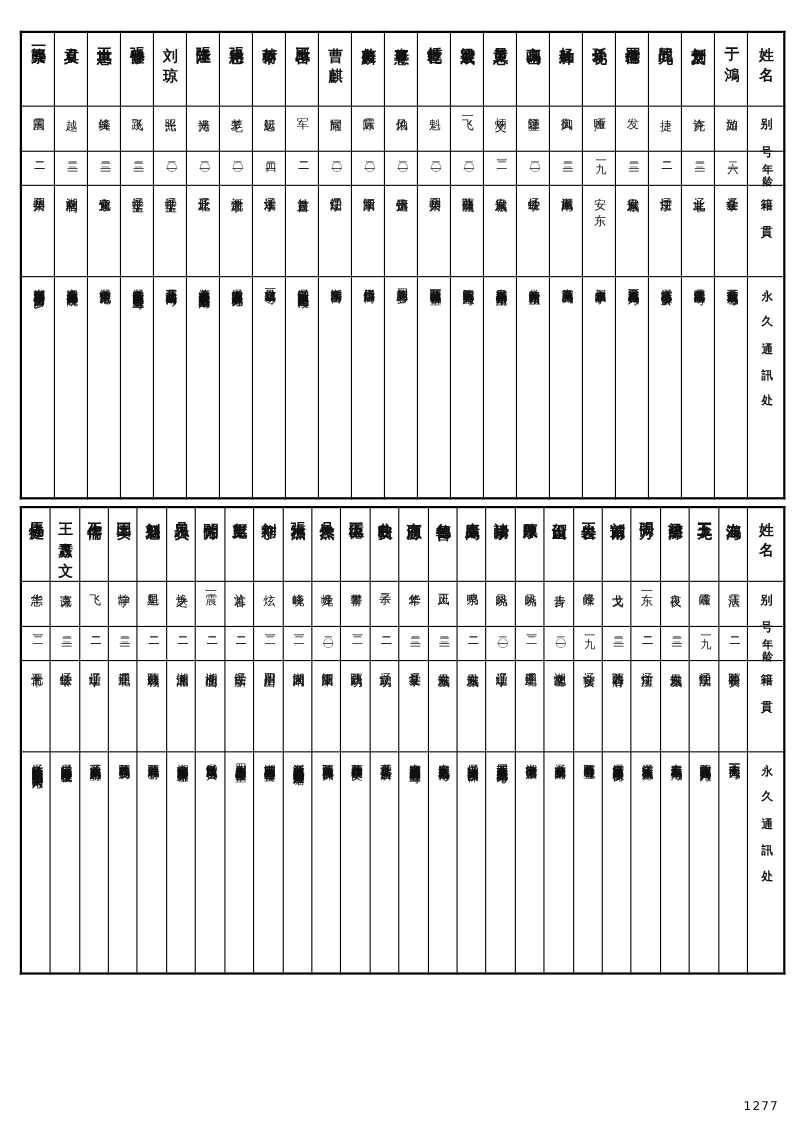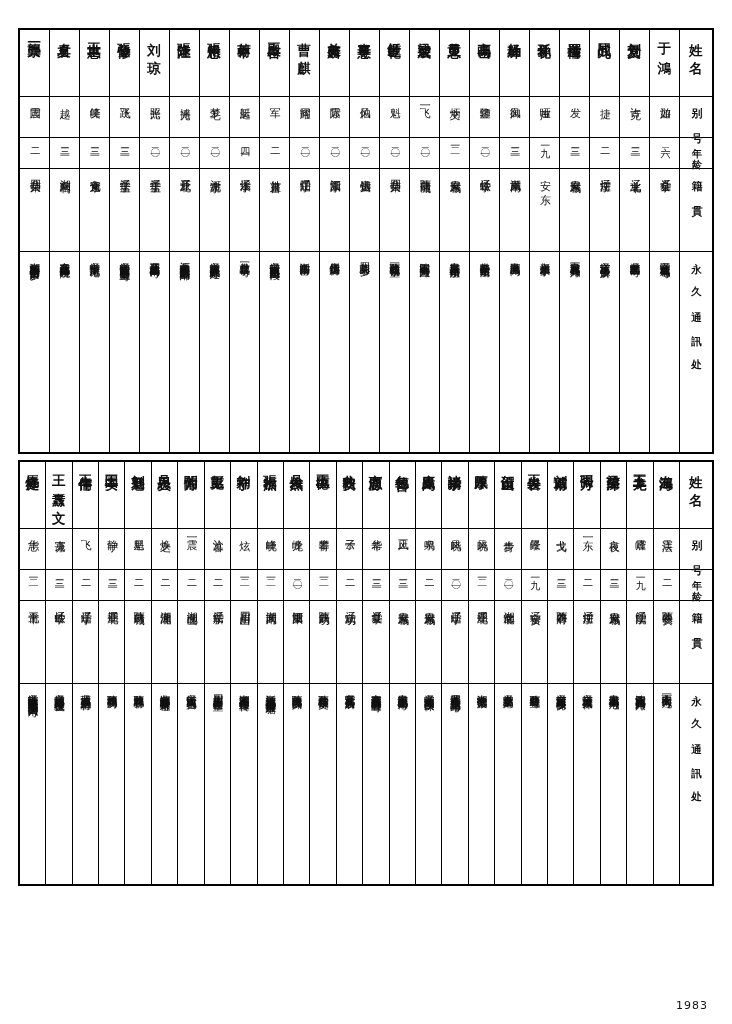--- a/index.html
+++ b/index.html
@@ -842,14 +842,14 @@
           <td class="r-addr">
             <div class="vt">辽宁辽中凤郡户邮政转校交古城子</div>
           </td>
           <td class="r-addr">
             <div class="vt">辽宁铁岭县中央街口细亚胡同六号北平崇文门内大街十八号</div>
           </td>
         </tr>
       </tbody>
   </table>
 
-  <div class="page-no">1983</div>
+  <div class="page-no">1277</div>
 </div>
 
 </body></html>

